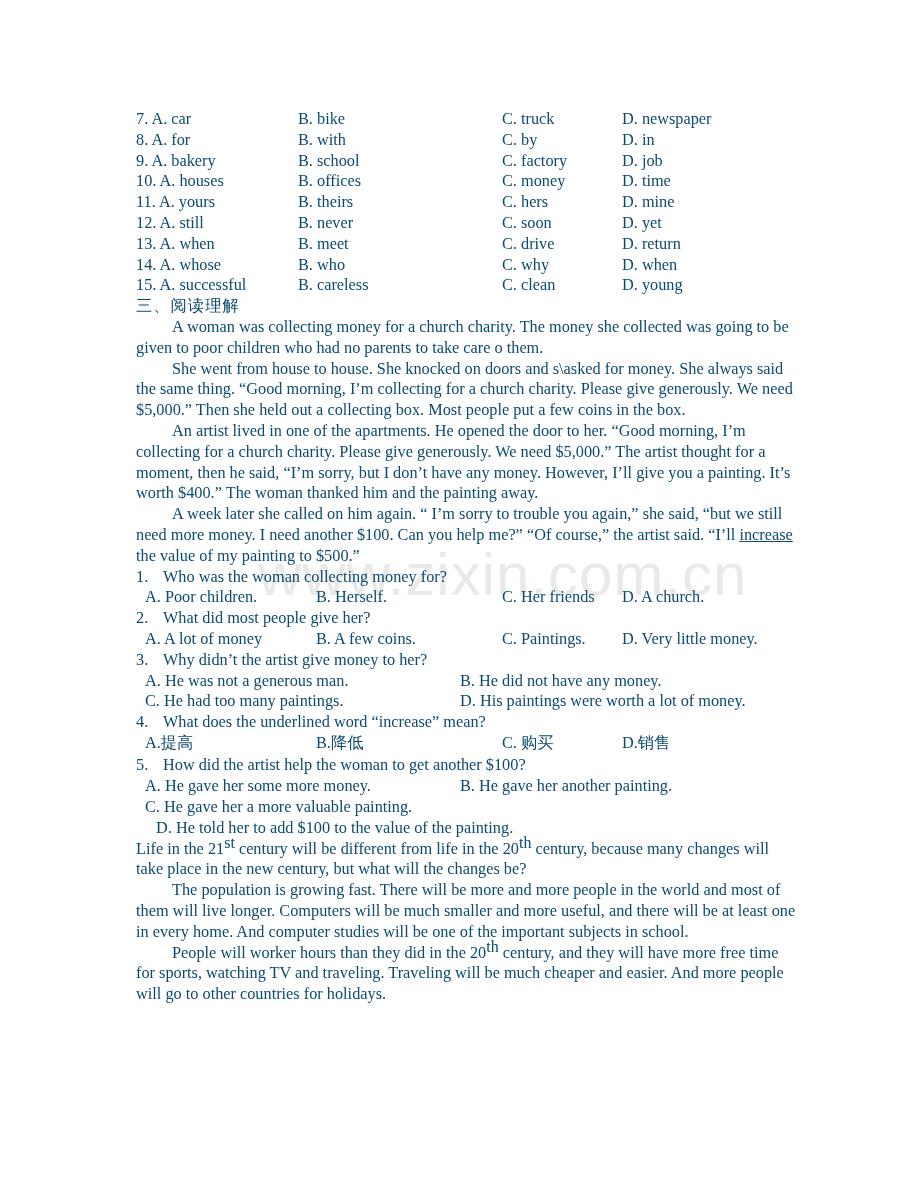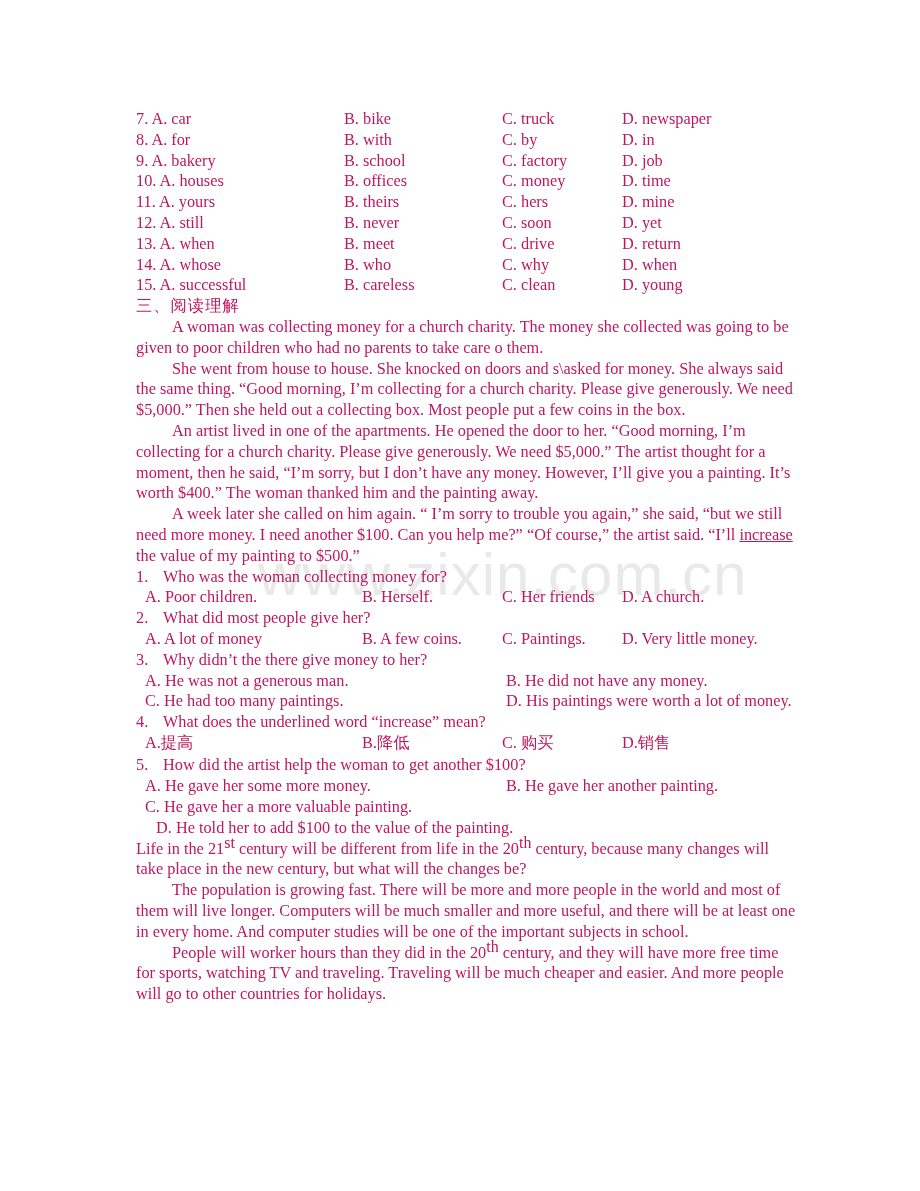--- a/index.html
+++ b/index.html
@@ -1,24 +1,24 @@
 <!DOCTYPE html>
 <html><head>
 <meta charset="utf-8">
 <style>
   html, body { margin: 0; padding: 0; background: #ffffff; }
   body { width: 920px; height: 1191px; position: relative; overflow: hidden; }
   .page {
     position: absolute; left: 136px; top: 109px; width: 660px;
     font-family: "Liberation Serif", "DejaVu Serif", serif;
-    font-size: 16.3px; line-height: 20.8px; color: #be185d;
+    font-size: 16.3px; line-height: 20.8px; color: #0c4a6e;
   }
   .row { position: relative; height: 20.8px; white-space: nowrap; }
   .col { position: absolute; top: 0; white-space: nowrap; }
-  .c1 { left: 0; } .c2 { left: 162px; margin-left: 46px; } .c3 { left: 324px; margin-left: 42px; } .c4 { left: 486px; }
+  .c1 { left: 0; } .c2 { left: 162px; } .c3 { left: 324px; margin-left: 42px; } .c4 { left: 486px; }
   .opt-row .c1 { left: 9px; }
   .opt-row .c2 { left: 180px; }
   .opt-wide .c1 { left: 9px; } .opt-wide .c2 { left: 324px; text-align: center; }
   .para { text-indent: 36px; margin: 0; text-align: left; }
   .plain { margin: 0; }
   .qline { white-space: nowrap; height: 20.8px; }
   .qnum { display: inline-block; width: 27px; }
   .indent-d { padding-left: 20px; }
   .section-title { height: 20.8px; letter-spacing: 1px; }
   u { text-decoration: underline; }
@@ -114,21 +114,21 @@
     </div>
 
     <div class="qline"><span class="qnum">2.</span><span>What did most people give her?</span></div>
     <div class="row opt-row">
       <span class="col c1">A. A lot of money</span>
       <span class="col c2">B. A few coins.</span>
       <span class="col c3">C. Paintings.</span>
       <span class="col c4">D. Very little money.</span>
     </div>
 
-    <div class="qline"><span class="qnum">3.</span><span>Why didn’t the there give money to her?</span></div>
+    <div class="qline"><span class="qnum">3.</span><span>Why didn’t the artist give money to her?</span></div>
     <div class="row opt-wide">
       <span class="col c1">A. He was not a generous man.</span>
       <span class="col c2">B. He did not have any money.</span>
     </div>
     <div class="row opt-wide">
       <span class="col c1">C. He had too many paintings.</span>
       <span class="col c2">D. His paintings were worth a lot of money.</span>
     </div>
 
     <div class="qline"><span class="qnum">4.</span><span>What does the underlined word “increase” mean?</span></div>

